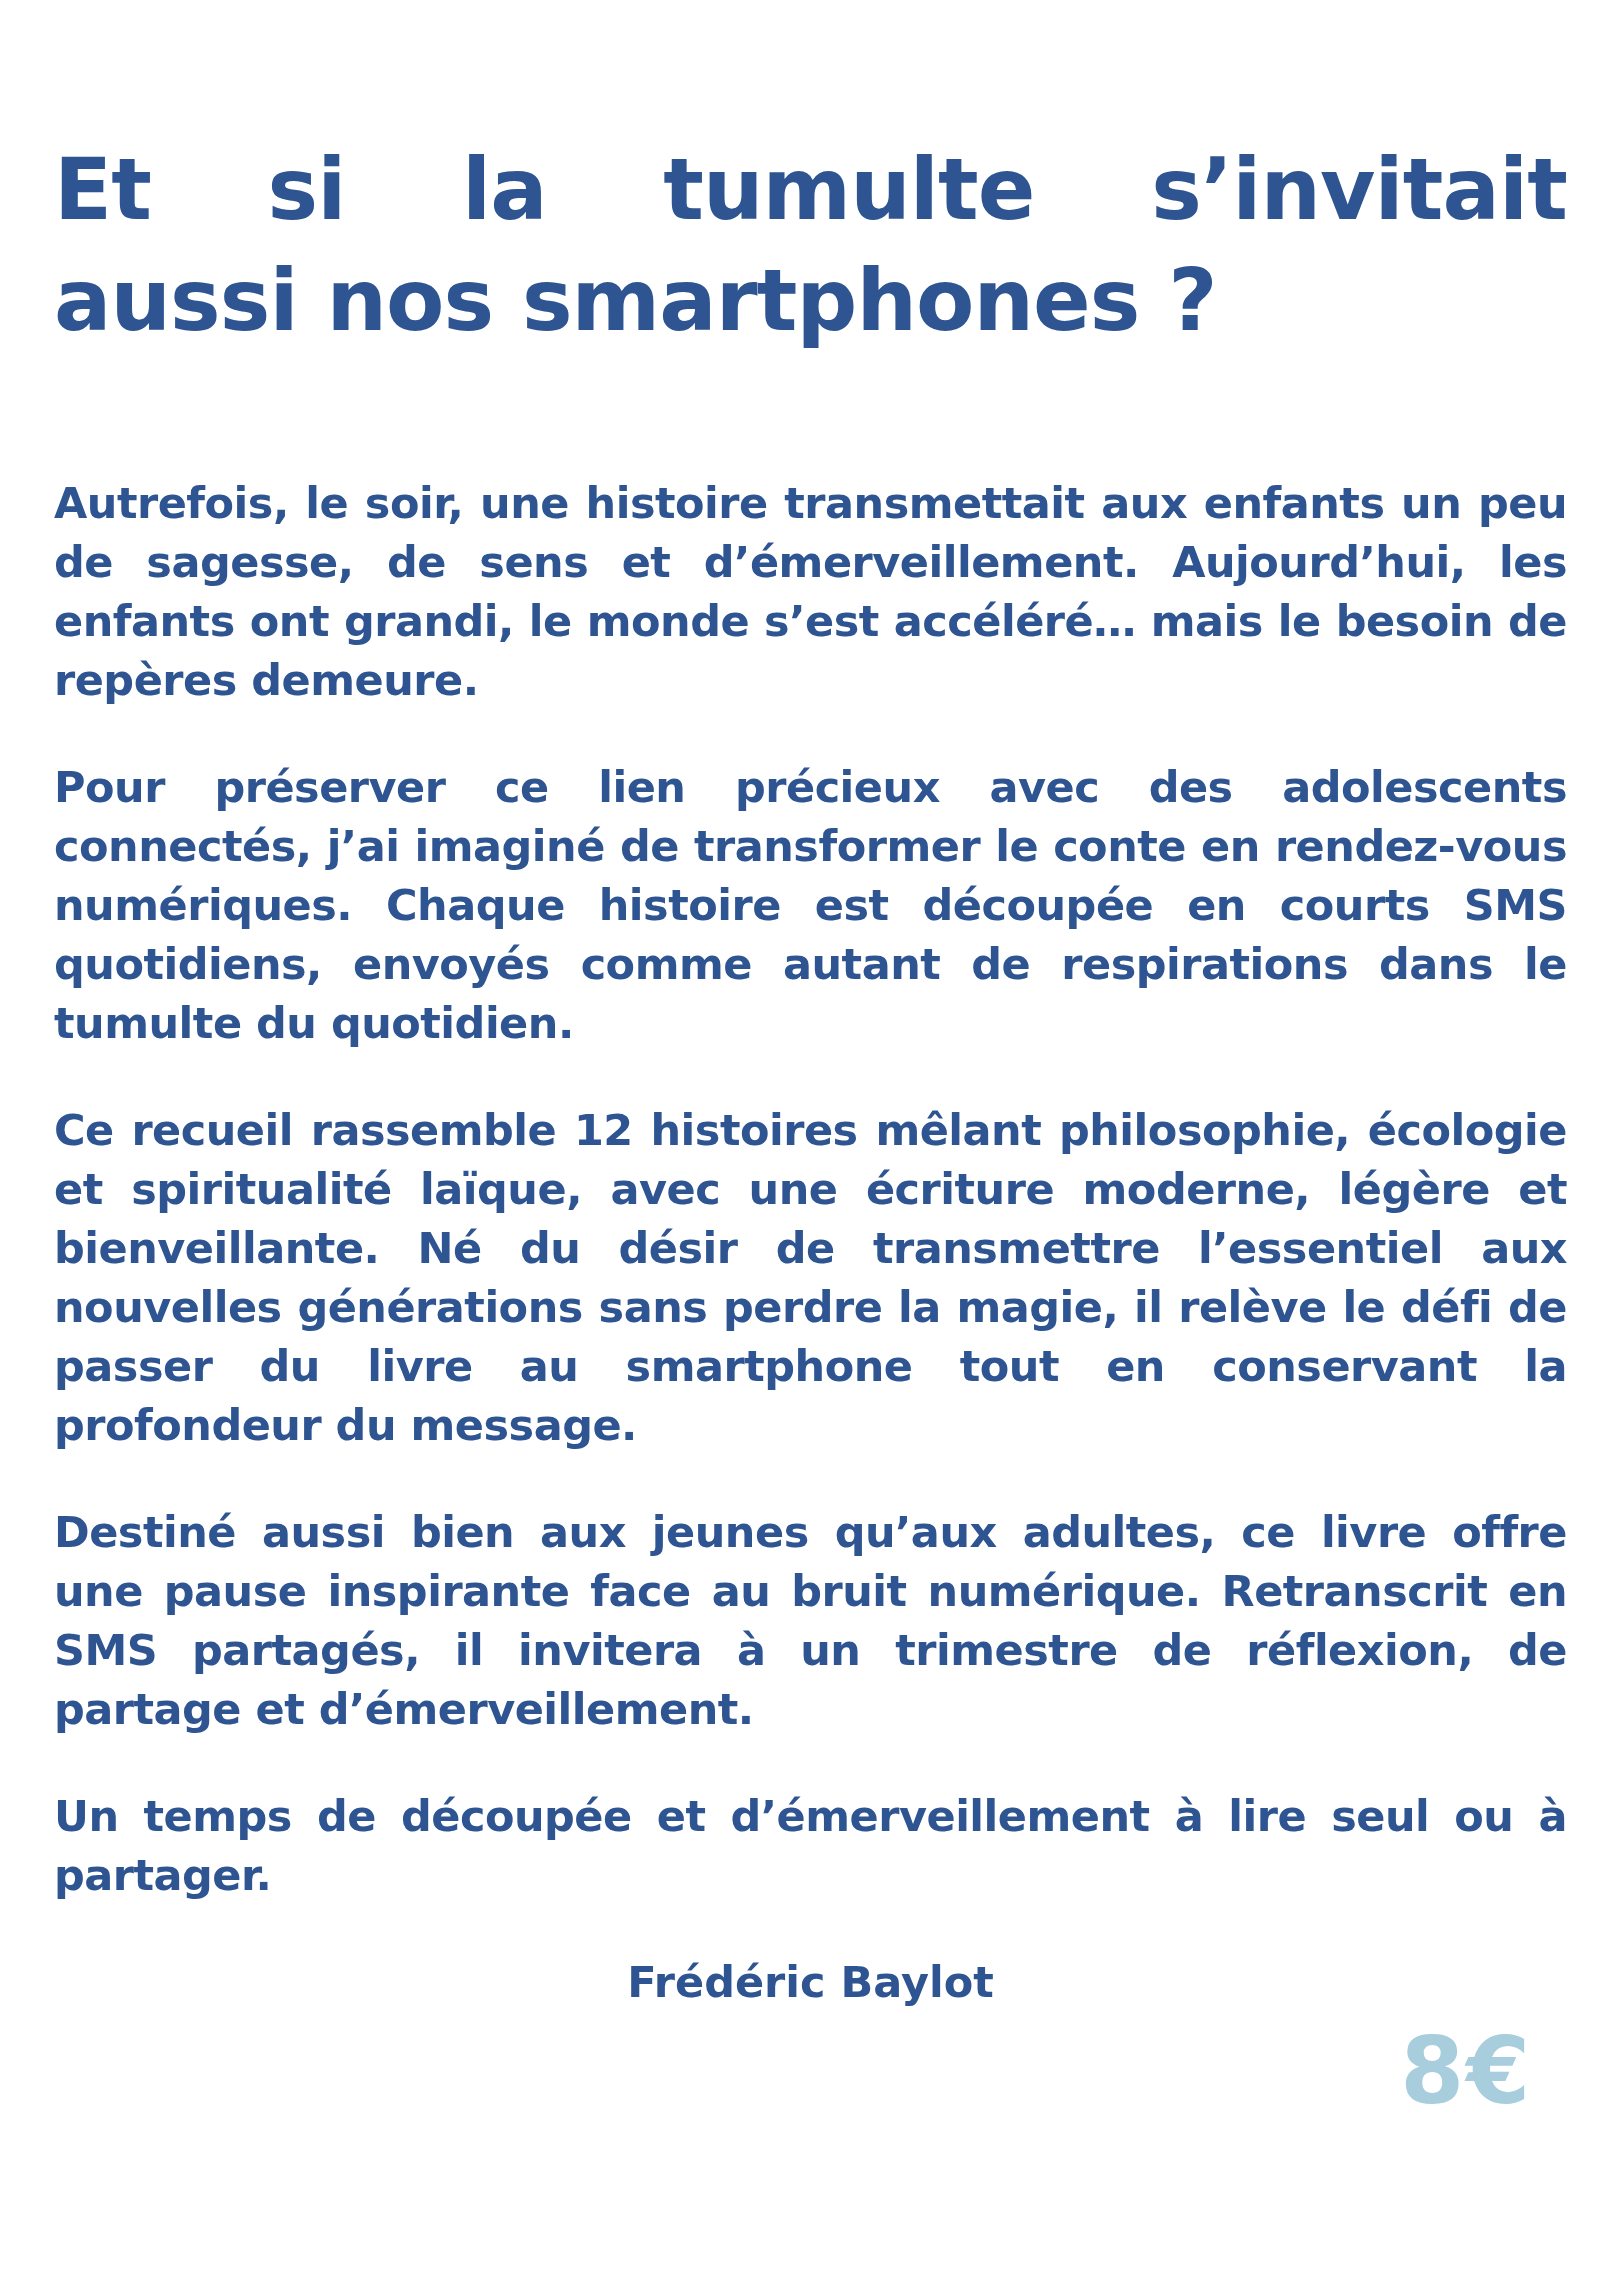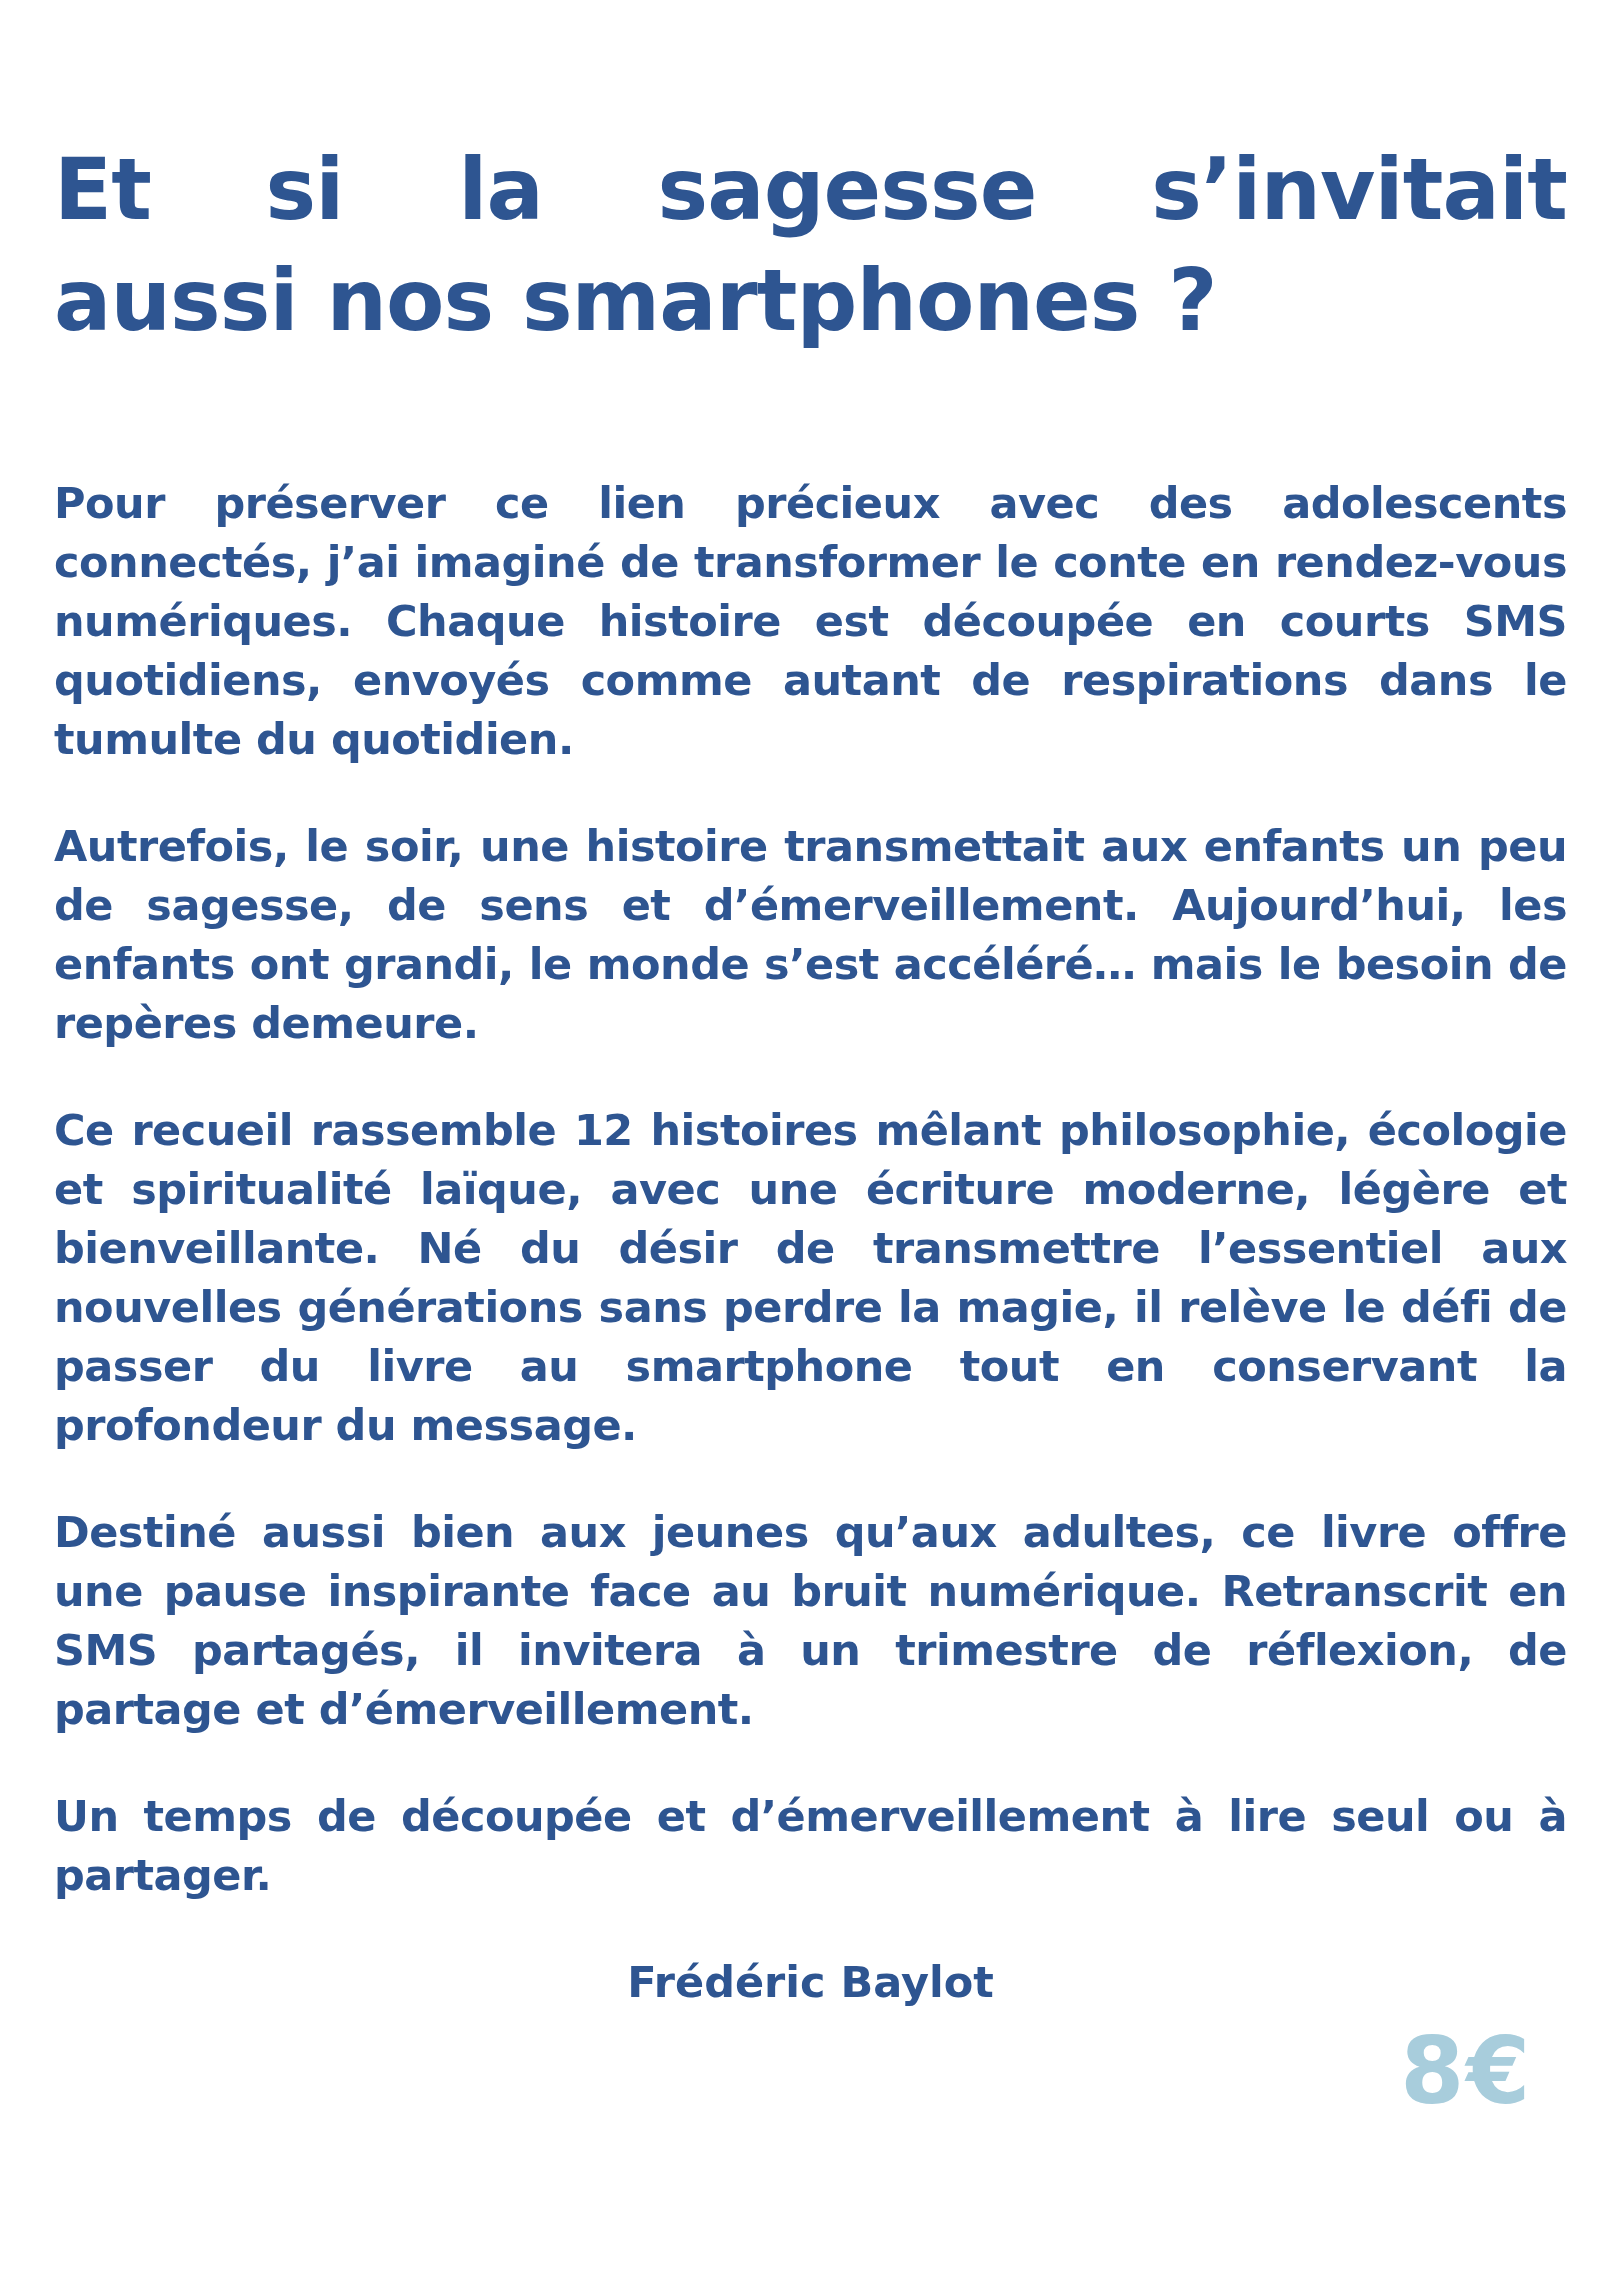--- a/index.html
+++ b/index.html
@@ -55,27 +55,27 @@
     color: #a8cddc;
     letter-spacing: 1.8px;
   }
 </style>
 </head>
 <body>
 
 <div class="page">
 
   <h1 class="title">
-    <span class="title-line title-line-1">Et si la sagesse s’invitait</span>
+    <span class="title-line title-line-1">Et si la tumulte s’invitait</span>
     <span class="title-line title-line-2">aussi nos smartphones ?</span>
   </h1>
 
+  <p class="body-paragraph">Autrefois, le soir, une histoire transmettait aux enfants un peu de sagesse, de sens et d’émerveillement. Aujourd’hui, les enfants ont grandi, le monde s’est accéléré… mais le besoin de repères demeure.</p>
+
   <p class="body-paragraph">Pour préserver ce lien précieux avec des adolescents connectés, j’ai imaginé de transformer le conte en rendez-vous numériques. Chaque histoire est découpée en courts SMS quotidiens, envoyés comme autant de respirations dans le tumulte du quotidien.</p>
-
-  <p class="body-paragraph">Autrefois, le soir, une histoire transmettait aux enfants un peu de sagesse, de sens et d’émerveillement. Aujourd’hui, les enfants ont grandi, le monde s’est accéléré… mais le besoin de repères demeure.</p>
 
   <p class="body-paragraph">Ce recueil rassemble 12 histoires mêlant philosophie, écologie et spiritualité laïque, avec une écriture moderne, légère et bienveillante. Né du désir de transmettre l’essentiel aux nouvelles générations sans perdre la magie, il relève le défi de passer du livre au smartphone tout en conservant la profondeur du message.</p>
 
   <p class="body-paragraph">Destiné aussi bien aux jeunes qu’aux adultes, ce livre offre une pause inspirante face au bruit numérique. Retranscrit en SMS partagés, il invitera à un trimestre de réflexion, de partage et d’émerveillement.</p>
 
   <p class="body-paragraph">Un temps de découpée et d’émerveillement à lire seul ou à partager.</p>
 
   <p class="signature">Frédéric Baylot</p>
 
   <div class="price">8€</div>

